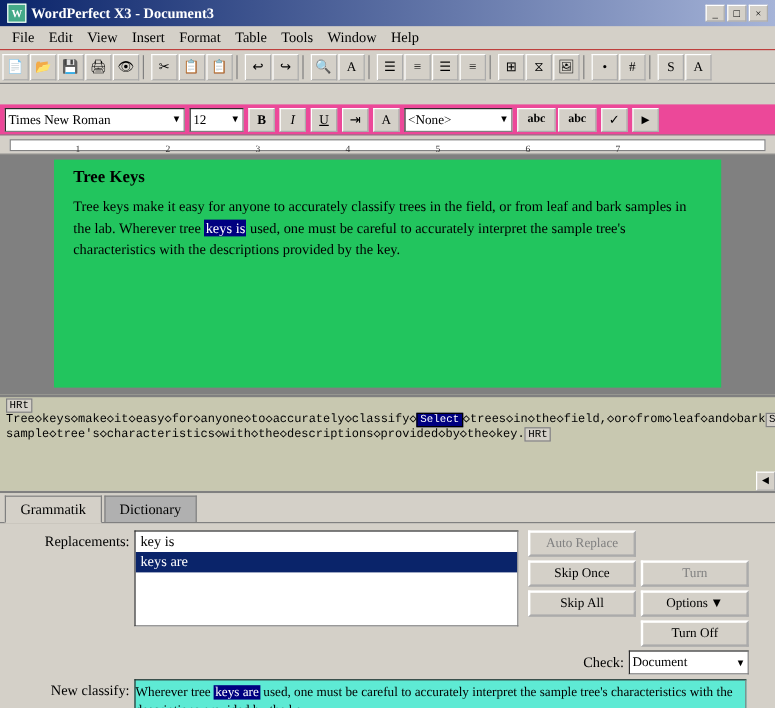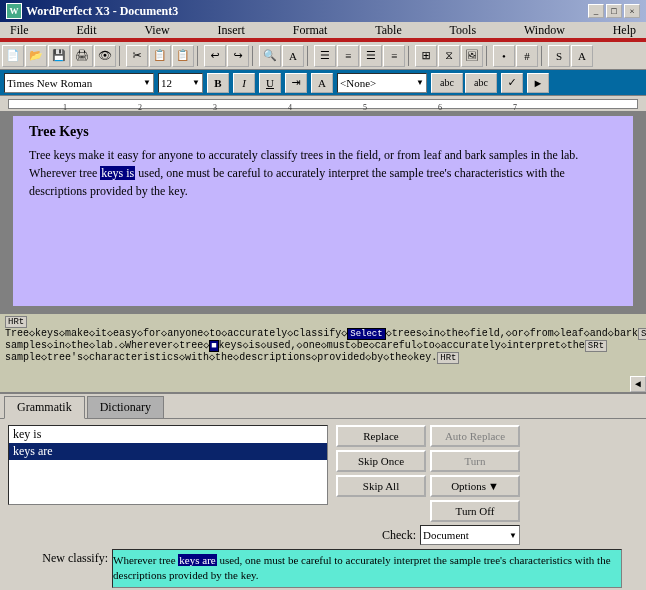--- a/index.html
+++ b/index.html
@@ -19,23 +19,22 @@
     .title-bar-icon { width: 16px; height: 16px; background: #4a8; border: 1px solid #fff; display: inline-flex; align-items: center; justify-content: center; color: white; font-size: 9px; }
     .title-bar-controls { display: flex; gap: 2px; }
     .title-btn { width: 16px; height: 14px; background: #d4d0c8; border: 1px outset #fff; font-size: 9px; display: flex; align-items: center; justify-content: center; cursor: pointer; color: #000; }
 
     
     .menu-bar {
       background: #d4d0c8;
       display: flex;
       align-items: center;
       height: 20px;
-      border-bottom: 4px solid #b91c1c;
+      border-bottom: 1px solid #b91c1c;
       padding: 0 4px;
-      justify-content: space-between;
     }
     .menu-item {
       padding: 2px 6px;
       font-size: 12px;
       cursor: pointer;
       color: #000;
     }
 
     
     .toolbar {
@@ -53,27 +52,28 @@
       background: #d4d0c8;
       border: 1px outset #fff;
       display: flex; align-items: center; justify-content: center;
       font-size: 11px;
       cursor: pointer;
     }
     .tb-separator { width: 4px; height: 20px; border-left: 1px solid #808080; margin: 0 2px; }
 
     
     .format-bar {
-      background: #0369a1;
+      background: #ec4899;
       display: flex;
       align-items: center;
       height: 26px;
       border-bottom: 1px solid #808080;
       padding: 2px 4px;
       gap: 4px;
+      margin-top: 17px;
     }
     .font-combo {
       width: 150px; height: 20px;
       border: 1px inset #808080;
       background: white;
       font-size: 11px;
       padding: 0 2px;
       display: flex; align-items: center; justify-content: space-between;
     }
     .size-combo {
@@ -97,21 +97,21 @@
     .fmt-btn.italic { font-style: italic; }
     .fmt-btn.underline { text-decoration: underline; }
     .styles-combo {
       width: 90px; height: 20px;
       border: 1px inset #808080;
       background: white;
       font-size: 11px;
       padding: 0 2px;
       display: flex; align-items: center; justify-content: space-between;
     }
-    .spell-btns { display: flex; gap: 2px; }
+    .spell-btns { display: flex; gap: 2px; font-weight: bold; }
     .spell-btn {
       width: 32px; height: 20px;
       background: #d4d0c8;
       border: 1px outset #fff;
       font-size: 10px;
       display: flex; align-items: center; justify-content: center;
       cursor: pointer;
     }
 
     
@@ -133,23 +133,23 @@
 
     
     .doc-area {
       background: #808080;
       padding: 4px;
       height: 200px;
       overflow: hidden;
       position: relative;
     }
     .doc-page {
-      background: #c4b5fd;
+      background: #22c55e;
       margin: 0 auto;
-      width: 620px;
+      width: 556px;
       min-height: 190px;
       padding: 8px 16px;
       position: relative;
     }
     .doc-title {
       font-family: 'Times New Roman', serif;
       font-size: 14px;
       font-weight: bold;
       margin-bottom: 6px;
     }
@@ -441,49 +441,46 @@
 </div>
 
 <div class="reveal-codes">
   <div>
     <span class="code-tag">HRt</span>
   </div>
   <div>
     <span class="code-text">Tree◇keys◇make◇it◇easy◇for◇anyone◇to◇accurately◇classify◇</span><span class="code-selected">Select</span><span class="code-text">◇trees◇in◇the◇field,◇or◇from◇leaf◇and◇bark</span><span class="code-tag">SRt</span>
   </div>
   <div>
-    <span class="code-text">samples◇in◇the◇lab.◇Wherever◇tree◇</span><span style="background:#000080; color:white; padding:0 1px; border:1px solid #000; font-size:9px;">■</span><span class="code-text">keys◇is◇used,◇one◇must◇be◇careful◇to◇accurately◇interpret◇the</span><span class="code-tag">SRt</span>
-  </div>
-  <div>
     <span class="code-text">sample◇tree's◇characteristics◇with◇the◇descriptions◇provided◇by◇the◇key.</span><span class="code-tag">HRt</span>
   </div>
   <div class="scroll-arrow">◄</div>
 </div>
 
 <div class="grammar-panel">
 
   <div class="tabs-row">
     <div class="tab active">
       <span>Grammatik</span>
     </div>
     <div class="tab inactive">
       <span>Dictionary</span>
     </div>
   </div>
 
   <div class="panel-body">
 
     <div class="row-flex">
+      <div class="label-col">Replacements:</div>
       <div class="replacements-list">
         <div class="repl-item">key is</div>
         <div class="repl-item selected">keys are</div>
       </div>
       <div class="buttons-col">
         <div class="action-btn-row">
-          <div class="action-btn">Replace</div>
           <div class="action-btn disabled">Auto Replace</div>
         </div>
         <div class="action-btn-row">
           <div class="action-btn">Skip Once</div>
           <div class="action-btn disabled">Turn</div>
         </div>
         <div class="action-btn-row">
           <div class="action-btn">Skip All</div>
           <div class="options-btn">
             <span>Options</span>

